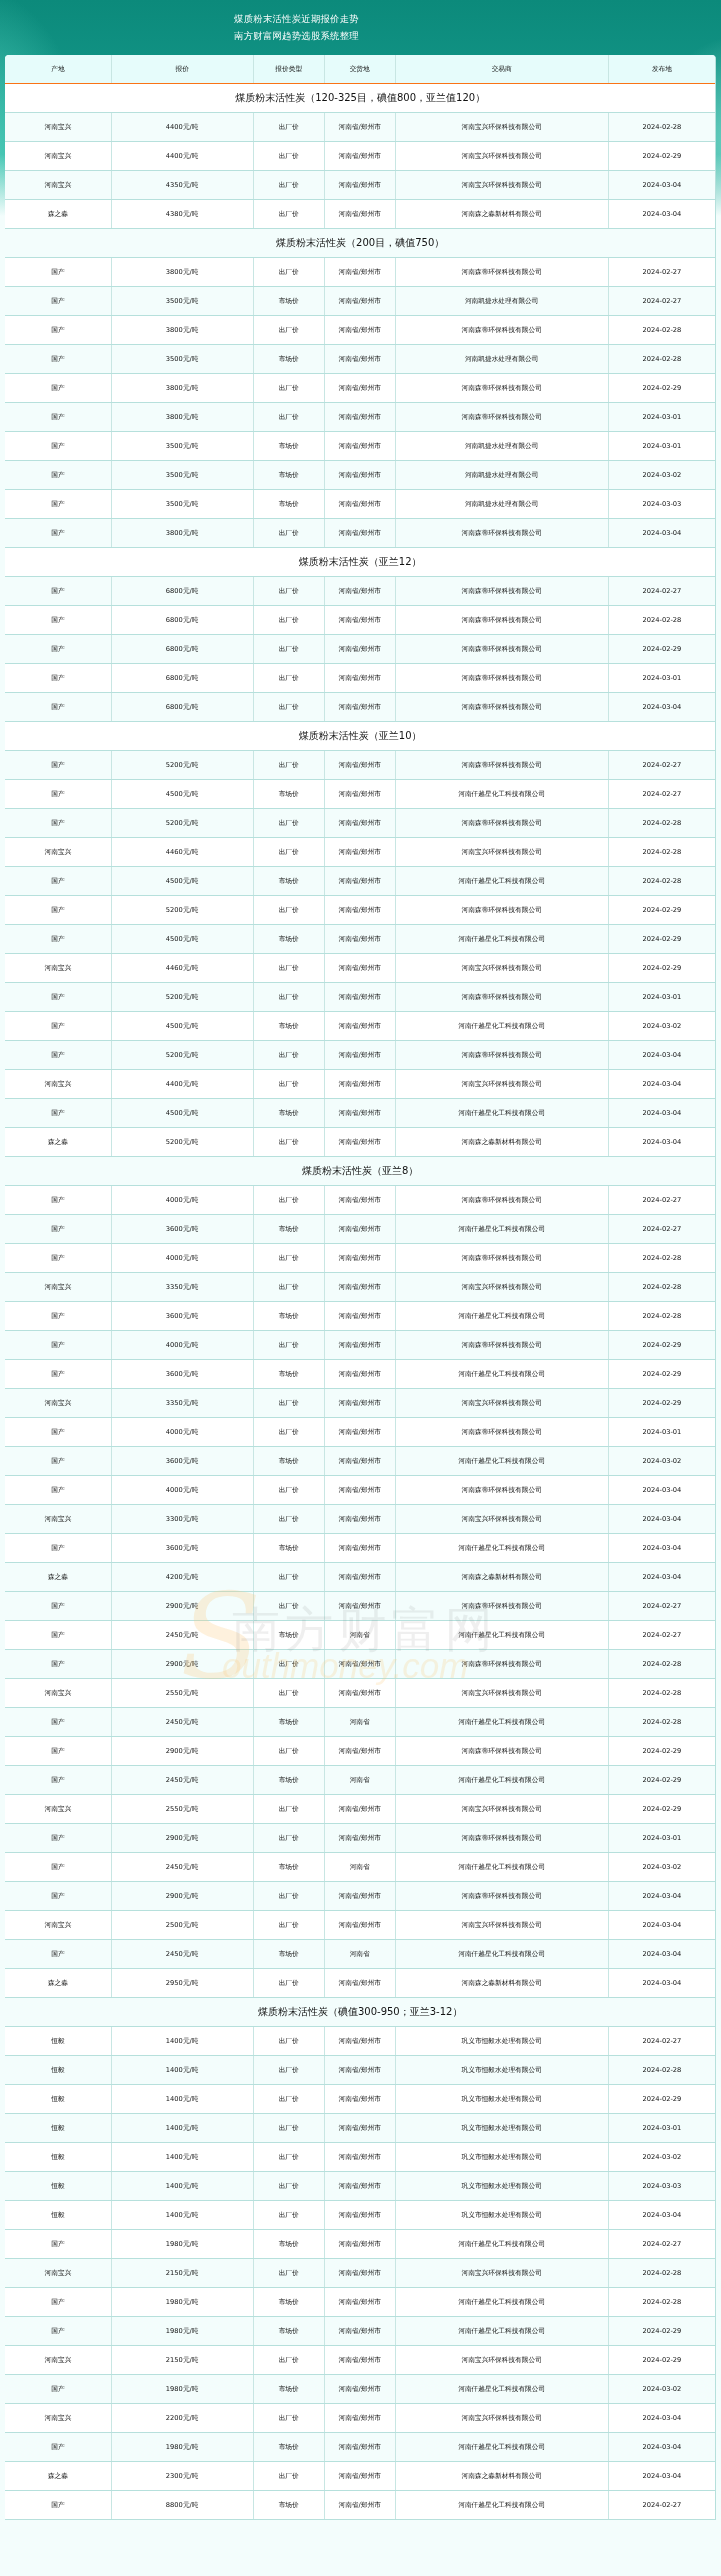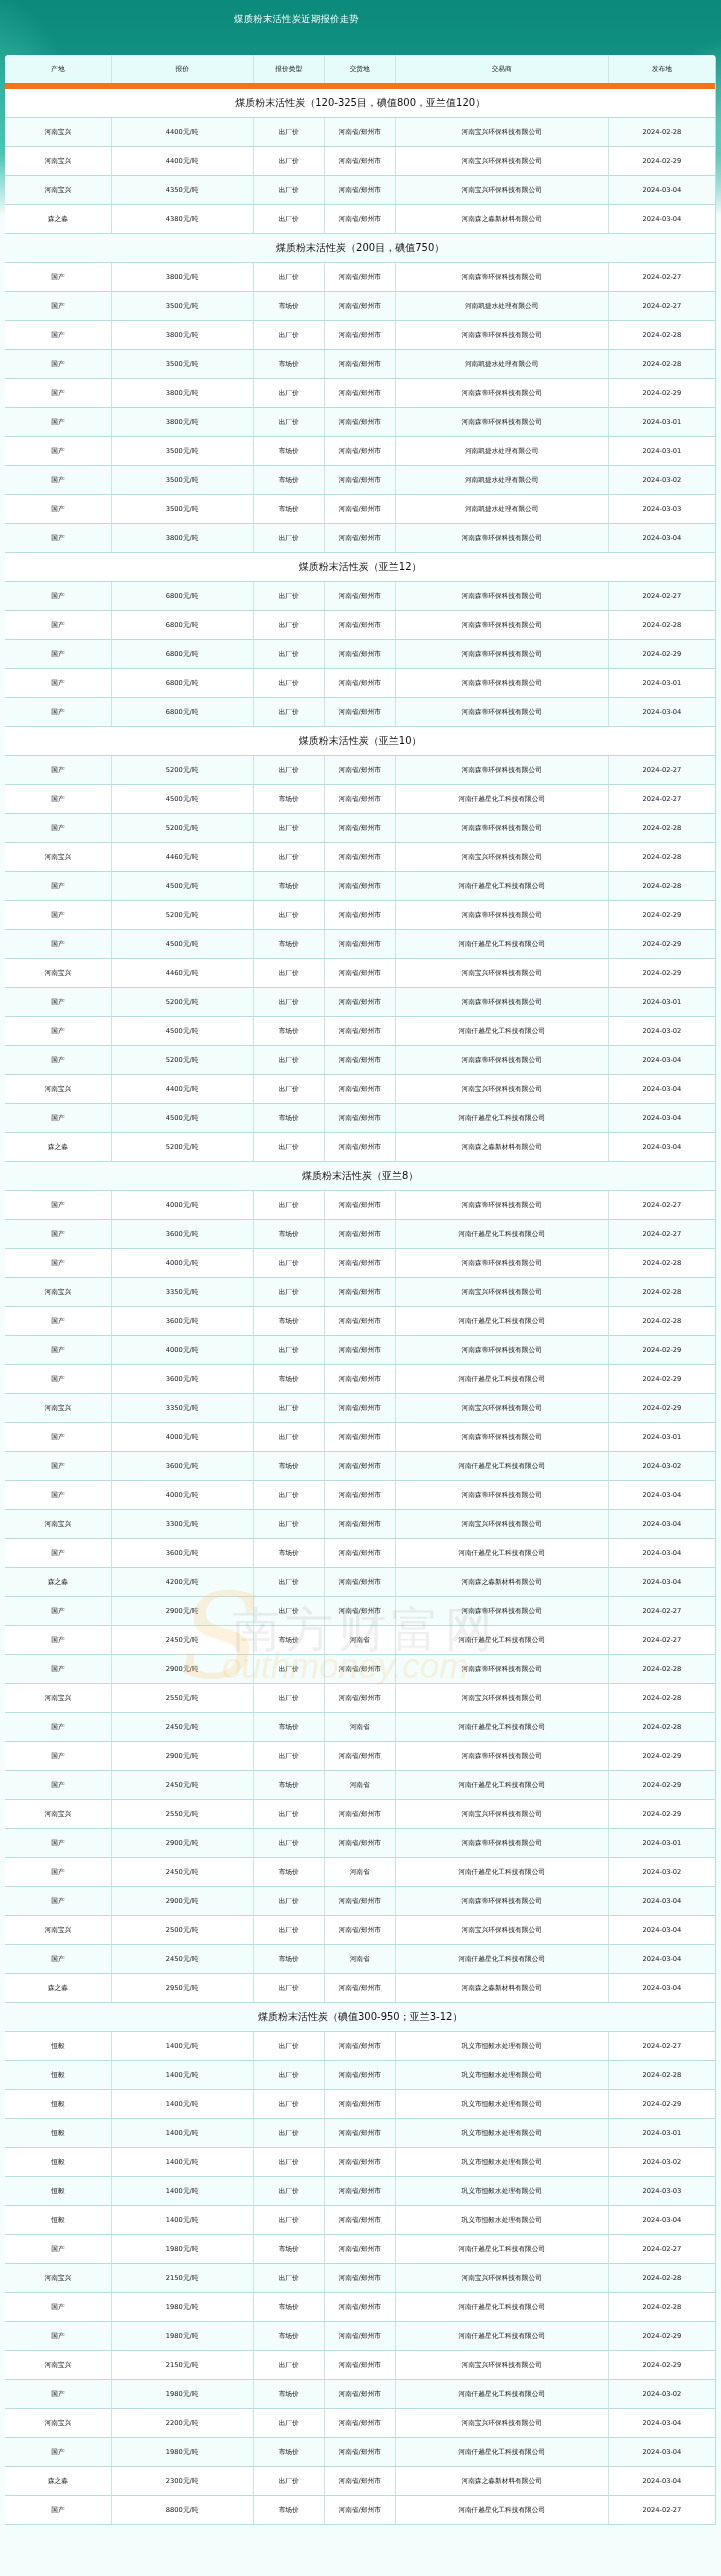--- a/index.html
+++ b/index.html
@@ -34,21 +34,21 @@
     border-right: 0.5px solid #b6e0dc;
   }
   table { border-collapse: collapse; width: 710px; table-layout: fixed; }
   col.c1 { width: 106px; } col.c2 { width: 142px; } col.c3 { width: 71px; }
   col.c4 { width: 71px; } col.c5 { width: 213px; } col.c6 { width: 107px; }
   th, td {
     height: 28px; padding: 0; text-align: center; vertical-align: middle;
     font-size: 6.7px; font-weight: normal; border-bottom: 0.5px solid #b6e0dc;
   }
   th + th, td + td { border-left: 0.5px solid #c8e6e3; }
-  thead th { background: #e6fcfb; border-bottom: 6px solid #f97316; height: 28px; }
+  thead th { background: #e6fcfb; border-bottom: 1px solid #f97316; height: 28px; }
   tr.alt td { background: #f3fdfc; }
   tr.plain td { background: #ffffff; }
   td.section { font-size: 10px; }
   .watermark {
     position: absolute; left: 170px; top: 1582px; width: 335px; height: 124px;
     z-index: 3; pointer-events: none;
   }
   .wm-s {
     position: absolute; left: 10.3px; top: -5.2px; font-family: "DejaVu Serif", serif;
     font-style: italic; font-size: 118px; color: rgba(250,200,120,0.25); line-height: 1;
@@ -62,20 +62,21 @@
     font-style: italic; font-size: 35px; color: rgba(250,200,120,0.22);
   }
 </style>
 </head>
 <body>
 
 <div class="hero"></div>
 
 <div class="title-block">
   <div>煤质粉末活性炭近期报价走势</div>
+  <div>南方财富网趋势选股系统整理</div>
 </div>
 
 <div class="table-wrap">
   <table>
     <colgroup>
       <col class="c1">
         <col class="c2">
         <col class="c3">
         <col class="c4">
         <col class="c5">

